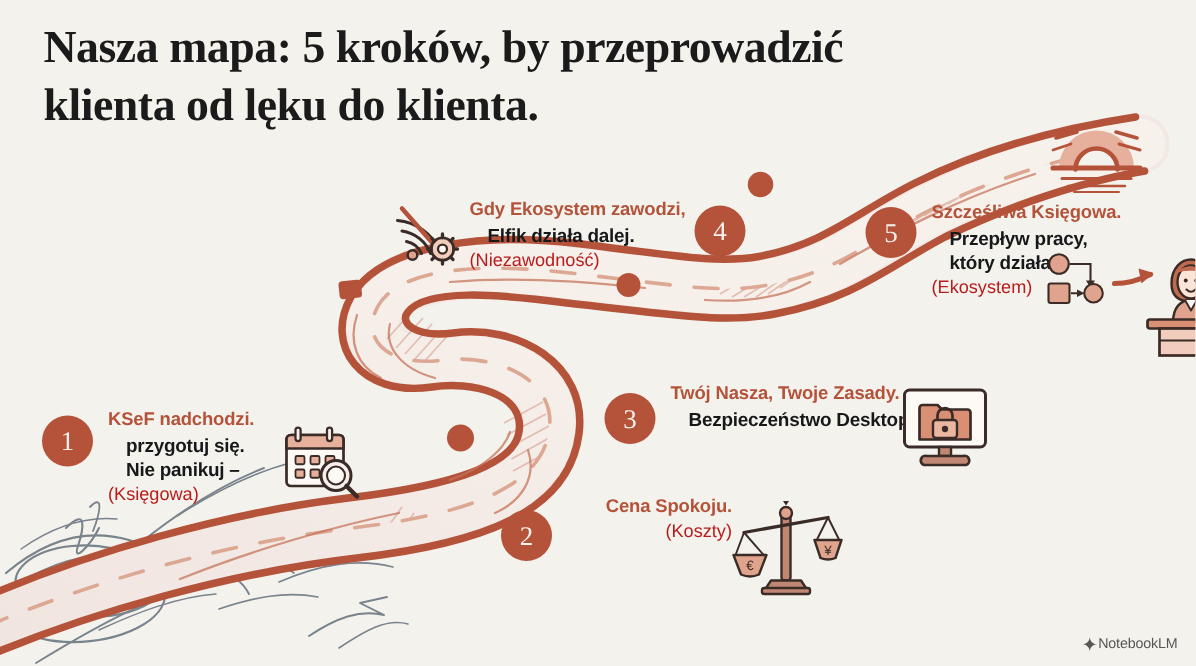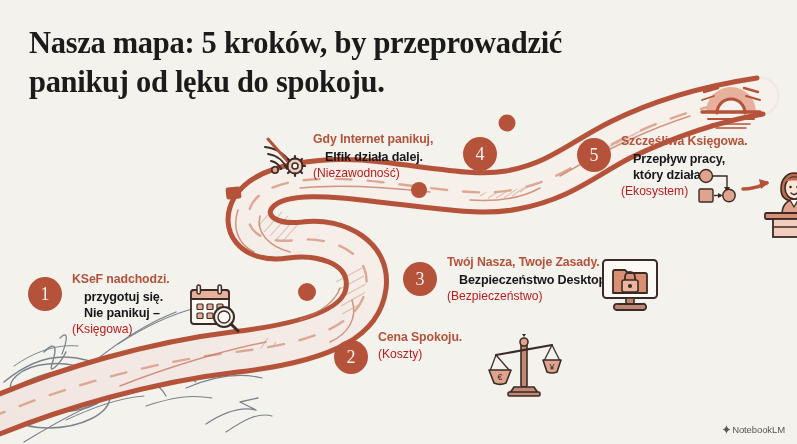--- a/index.html
+++ b/index.html
@@ -29,21 +29,21 @@
     left: 0; top: 0;
     width: 797px;
     height: 444px;
     pointer-events: none;
   }
 
   
   .title {
     position: absolute;
     left: 29px;
-    top: 24px;
+    top: 12px;
     width: 640px;
     font-family: "Liberation Serif", serif;
     font-weight: bold;
     font-size: 30.5px;
     line-height: 1.28;
     letter-spacing: -0.3px;
     color: #1b1b1b;
   }
   .title .l2 { display: block; }
 
@@ -98,21 +98,21 @@
   }
 
   
   #step1 { left: 28px; top: 272px; }
   #step1 .step-num { left: 0; top: 5px; }
   #step1 .step-txt { left: 44px; top: 0; width: 120px; }
   #step1 .icon-holder { position: absolute; left: 158px; top: 10px; }
 
   #step2 { left: 334px; top: 330px; }
   #step2 .step-num { left: 0; top: 10px; }
-  #step2 .step-txt { left: 44px; top: 0; width: 110px; }
+  #step2 .step-txt { left: 44px; top: 0; width: 110px; text-align: right; }
   #step2 .icon-holder { position: absolute; left: 154px; top: 3px; }
 
   #step3 { left: 403px; top: 255px; }
   #step3 .step-num { left: 0; top: 7px; }
   #step3 .step-txt { left: 44px; top: 0; width: 190px; }
   #step3 .icon-holder { position: absolute; left: 196px; top: 1px; }
 
   #step4 { left: 263px; top: 132px; }
   #step4 .icon-holder { position: absolute; left: 0; top: 5px; }
   #step4 .step-txt { left: 50px; top: 0; width: 130px; }
@@ -330,21 +330,21 @@
       <path d="M 10 50 L 40 50" stroke="#b4523a" stroke-width="1.3" stroke-linecap="round"></path>
       <path d="M -2 14 L 12 10" stroke="#b4523a" stroke-width="2.4" stroke-linecap="round"></path>
       <path d="M 38 10 L 52 14" stroke="#b4523a" stroke-width="2.4" stroke-linecap="round"></path>
       <path d="M 40 18 L 54 22" stroke="#b4523a" stroke-width="2" stroke-linecap="round"></path>
       <path d="M -4 22 L 8 18" stroke="#b4523a" stroke-width="1.8" stroke-linecap="round"></path>
     </g>
   </svg>
 
   <div class="title">
     <span class="l1">Nasza mapa: 5 kroków, by przeprowadzić</span>
-    <span class="l2">panikuj od lęku do spokoju.</span>
+    <span class="l2">klienta od lęku do klienta.</span>
   </div>
 
   <div class="step" id="step1">
     <div class="step-num">1</div>
     <div class="step-txt">
       <div class="kicker">KSeF nadchodzi.</div>
       <div class="headline">
         <div>przygotuj się.</div>
         <div>Nie panikuj –</div>
       </div>
@@ -394,21 +394,20 @@
     </div>
   </div>
 
   <div class="step" id="step3">
     <div class="step-num">3</div>
     <div class="step-txt">
       <div class="kicker">Twój Nasza, Twoje Zasady.</div>
       <div class="headline">
         <div>Bezpieczeństwo Desktopu.</div>
       </div>
-      <div class="sub">(Bezpieczeństwo)</div>
     </div>
     <div class="icon-holder">
       <svg width="62" height="58" viewBox="0 0 62 58" xmlns="http://www.w3.org/2000/svg">
         <rect x="4" y="4" width="54" height="38" rx="3.5" fill="#fdfaf6" stroke="#3a2b26" stroke-width="2"></rect>
         <path d="M 16 14 h 10 l 3 3 h 17 a2 2 0 0 1 2 2 v 18 h -34 v -21 a2 2 0 0 1 2 -2 z" fill="#d98f74" stroke="#3a2b26" stroke-width="1.8" stroke-linejoin="round"></path>
         <rect x="23" y="24" width="16" height="12" rx="2" fill="#eab69f" stroke="#3a2b26" stroke-width="1.6"></rect>
         <path d="M 26 24 v -3 a 5 5 0 0 1 10 0 v 3" fill="none" stroke="#3a2b26" stroke-width="1.8"></path>
         <circle cx="31" cy="30" r="2.1" fill="#3a2b26"></circle>
         <rect x="27" y="42" width="8" height="6" fill="#c08874" stroke="#3a2b26" stroke-width="1.6"></rect>
         <path d="M 17 54 h 28 a 3 3 0 0 0 -2 -6 h -24 a 3 3 0 0 0 -2 6 z" fill="#c08874" stroke="#3a2b26" stroke-width="1.8" stroke-linejoin="round"></path>
@@ -434,21 +433,21 @@
               <path d="M 10 0 L 7.5 0"></path>
             <path d="M -7 -7 L -5.3 -5.3"></path>
               <path d="M 7 7 L 5.3 5.3"></path>
             <path d="M -7 7 L -5.3 5.3"></path>
               <path d="M 7 -7 L 5.3 -5.3"></path>
           </g>
         </g>
       </svg>
     </div>
     <div class="step-txt">
-      <div class="kicker">Gdy Internet panikuj,</div>
+      <div class="kicker">Gdy Ekosystem zawodzi,</div>
       <div class="headline">
         <div>Elfik działa dalej.</div>
       </div>
       <div class="sub">(Niezawodność)</div>
     </div>
     <div class="step-num">4</div>
   </div>
 
   <div class="step" id="step5">
     <div class="step-num">5</div>

